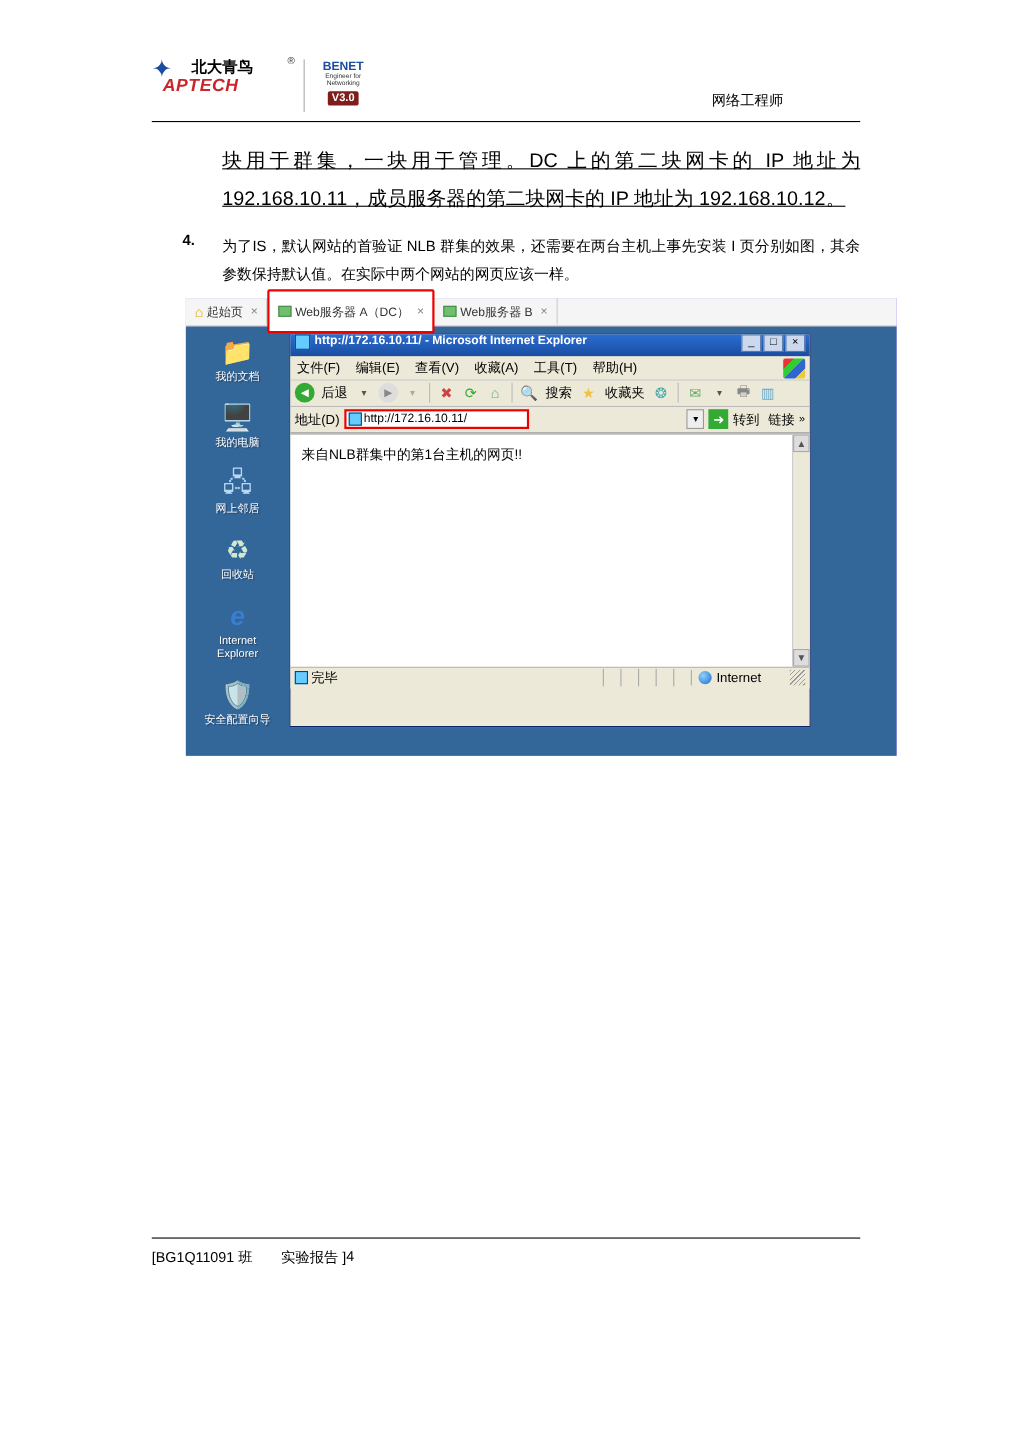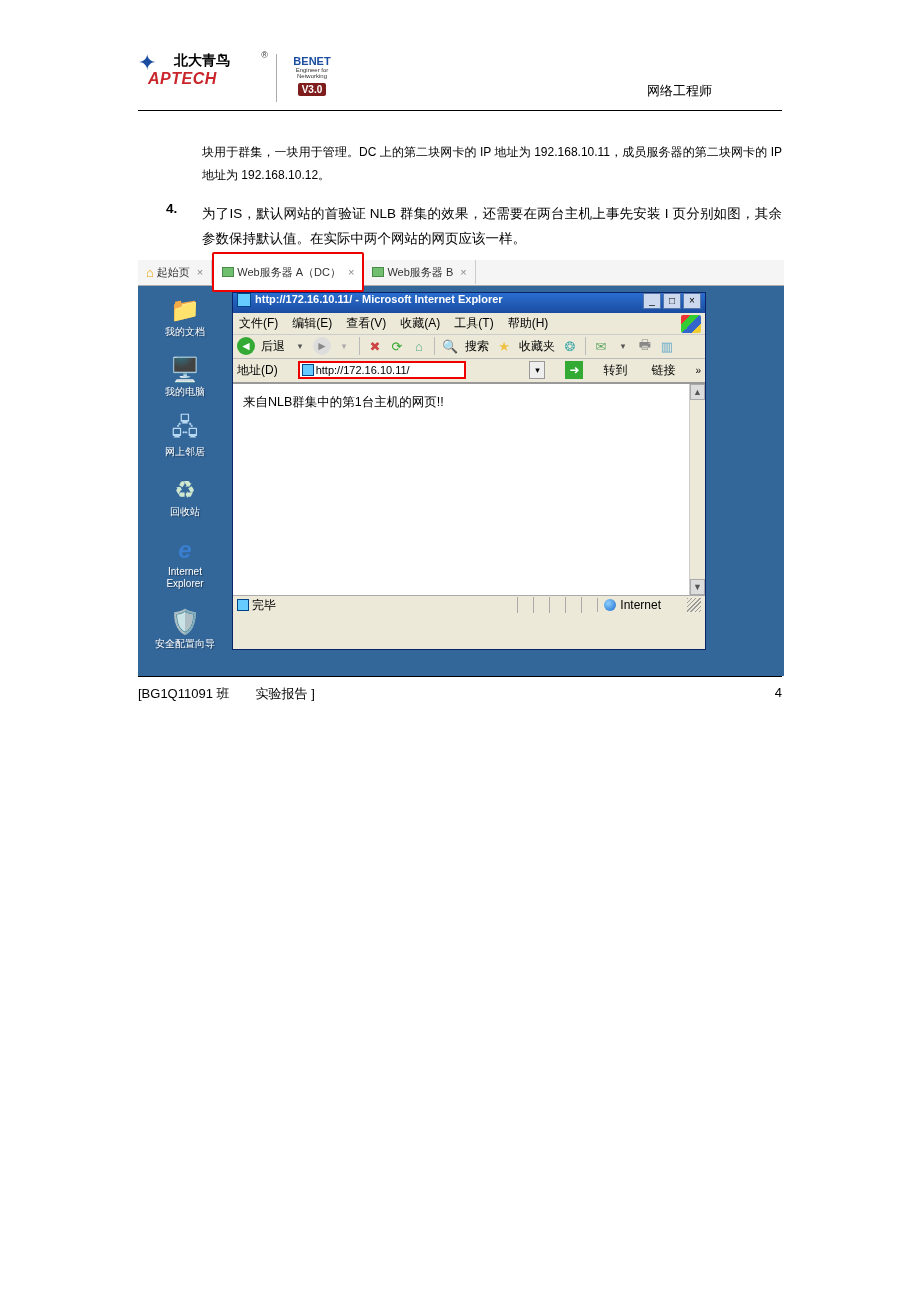--- a/index.html
+++ b/index.html
@@ -15,27 +15,27 @@
   .logo-aptech .ap { position: absolute; top: 20px; left: 10px; font-style: italic; font-weight: bold; color: #c9252b; font-size: 16px; letter-spacing: 0.5px; }
   .logo-aptech .reg { position: absolute; top: 0; right: 0; color: #333; font-size: 9px; }
   .divider { width: 1px; height: 48px; background: #aaa; }
   .logo-benet { width: 54px; height: 56px; position: relative; text-align: center; }
   .logo-benet .b { color: #1a4ca0; font-weight: bold; font-size: 11px; display: block; margin-top: 5px; }
   .logo-benet .sub { color: #333; font-size: 6px; display: block; }
   .logo-benet .ver { display: inline-block; margin-top: 2px; background: #7f1d1d; color: #fff; font-size: 10px; font-weight: bold; padding: 1px 4px; border-radius: 2px; }
   .header-text { font-size: 13px; color: #000; margin-right: 70px; padding-bottom: 6px; }
 
   .body-text { padding: 18px 0 0 0; }
-  .para { margin: 12px 0 14px 64px; font-size: 12px; line-height: 1.9; text-align: justify; }
+  .para { margin: 0 0 14px 64px; font-size: 18px; line-height: 1.9; text-align: justify; text-decoration: underline; }
   .list-item { display: flex; align-items: flex-start; margin-bottom: 8px; margin-left: 28px; }
   .list-num { font-weight: bold; font-size: 13.5px; width: 36px; flex: none; }
   .list-text { font-size: 13.5px; line-height: 1.9; text-align: justify; }
 
   
-  .vm-strip { margin-top: 6px; background: #8b5cf6; padding: 0; width: 646px; position: relative; }
+  .vm-strip { margin-top: 6px; background: #8b5cf6; padding: 0; width: 646px; position: relative; margin-left: 31px; }
   .tabbar { background: #f5f5f5; display: flex; align-items: center; height: 26px; border-bottom: 1px solid #aaa; }
   .tab { display: flex; align-items: center; gap: 3px; padding: 0 8px; height: 24px; font-size: 11px; color: #333; border-right: 1px solid #ccc; }
   .tab .close-x { color: #888; font-size: 11px; margin-left: 4px; }
   .tab.active { border: 2px solid #e00; border-radius: 2px; height: 40px; background: #fff; }
   .tab .home-icon::before { content: "\2302"; color: #e8a400; font-size: 13px; }
   .tab .mon-icon { width: 12px; height: 10px; background: #6fbf6f; border: 1px solid #4a8a4a; display: inline-block; }
 
   .desktop { background: #336699; display: flex; padding: 6px 0 26px 6px; }
   .icons-col { width: 82px; display: flex; flex-direction: column; align-items: center; gap: 18px; padding-top: 4px; }
   .dicon { width: 70px; text-align: center; }
@@ -56,21 +56,21 @@
   .ie-tool { height: 24px; background: #ece9d8; display: flex; align-items: center; padding: 0 4px; gap: 4px; border-bottom: 1px solid #bbb; }
   .tool-btn { width: 18px; height: 18px; border-radius: 50%; display: flex; align-items: center; justify-content: center; font-size: 12px; color: #fff; }
   .back-btn { background: #3a3; }
   .fwd-btn { background: #ddd; color: #888; }
   .tool-flat { width: 18px; height: 18px; display: flex; align-items: center; justify-content: center; font-size: 13px; }
   .tool-txt { font-size: 12px; color: #000; margin: 0 2px; }
   .star { color: #f0c040; }
   .gear-blue { color: #4aa; }
   .tool-sep { width: 1px; height: 18px; background: #bbb; margin: 0 2px; }
 
-  .ie-addr { height: 24px; background: #ece9d8; display: flex; align-items: center; padding: 0 4px; gap: 20px; border-bottom: 1px solid #999; }
+  .ie-addr { height: 24px; background: #ece9d8; display: flex; align-items: center; padding: 0 4px; gap: 4px; border-bottom: 1px solid #999; }
   .addr-lbl { font-size: 12px; }
   .addr-box { flex: none; width: 168px; height: 18px; border: 2px solid #e00; background: #fff; display: flex; align-items: center; padding: 0 2px; gap: 2px; }
   .addr-box .eico { width: 12px; height: 12px; background: #6cf; border: 1px solid #048; flex: none; }
   .addr-box .url { font-size: 11px; color: #000; }
   .addr-drop { width: 16px; height: 18px; border: 1px solid #999; background: #eee; display: flex; align-items: center; justify-content: center; font-size: 9px; margin-left: auto; }
   .go-btn { width: 18px; height: 18px; background: #3a3; color: #fff; display: flex; align-items: center; justify-content: center; font-size: 12px; }
   .go-txt { font-size: 12px; }
   .links-txt { font-size: 12px; margin-left: 4px; }
   .chev { font-size: 10px; }
 
@@ -82,21 +82,21 @@
 
   .ie-status { height: 20px; background: #ece9d8; display: flex; align-items: center; padding: 0 4px; border-top: 1px solid #aaa; }
   .status-left { display: flex; align-items: center; gap: 3px; font-size: 12px; }
   .status-left .sico { width: 12px; height: 12px; background: #6cf; border: 1px solid #048; }
   .status-cells { margin-left: auto; display: flex; }
   .status-cell { width: 16px; height: 16px; border-left: 1px solid #aaa; }
   .status-zone { display: flex; align-items: center; gap: 4px; font-size: 12px; padding: 0 22px 0 6px; border-left: 1px solid #aaa; }
   .globe { width: 12px; height: 12px; border-radius: 50%; background: radial-gradient(circle at 35% 35%, #8ed0ff, #1a6ccc); }
   .grip { width: 14px; height: 14px; background: repeating-linear-gradient(135deg,#999 0 1px, transparent 1px 3px); margin-left: 4px; }
 
-  .footer { position: relative; border-top: 1px solid #000; padding-top: 8px; display: flex; justify-content: space-between; font-size: 13px; color: #000; }
+  .footer { position: relative; margin-top: 438px; border-top: 1px solid #000; padding-top: 8px; display: flex; font-size: 13px; color: #000; }
 </style>
 </head>
 <body>
 
 <div class="page">
 
   <div class="header-row">
     <div class="logos">
       <div class="logo-aptech">
         <span class="bird">✦</span>

